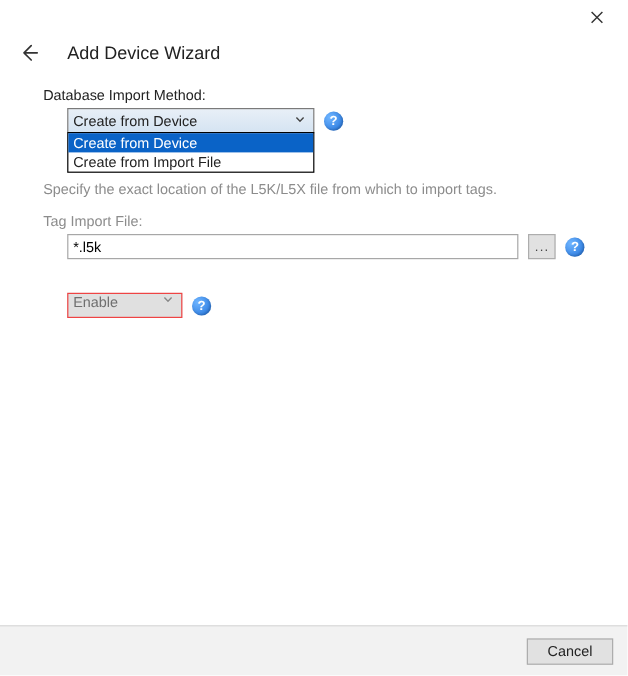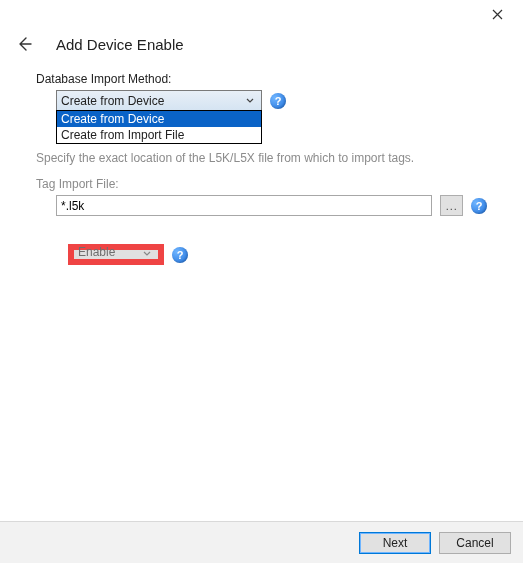--- a/index.html
+++ b/index.html
@@ -152,29 +152,28 @@
     letter-spacing: 1px;
     display: flex;
     align-items: center;
     justify-content: center;
     cursor: pointer;
     color: #444;
   }
   .disabled-combo {
     width: 96px;
     height: 21px;
-    border: 6px solid #ef4444;
+    border: 1px solid #ef4444;
     background: #e0e0e0;
     color: #6f6f6f;
     display: flex;
-    align-items: flex-end;
+    align-items: flex-start;
     justify-content: space-between;
     padding: 0 4px;
     font-size: 12px;
-    margin-left: 12px;
   }
   .footer {
     position: absolute;
     left: 0;
     right: 0;
     bottom: 0;
     height: 42px;
     border-top: 1px solid #d9d9d9;
     background: #f2f2f2;
     display: flex;
@@ -214,21 +213,21 @@
       </svg>
   </div>
 </div>
 
 <div class="header">
   <div class="back-arrow">
     <svg width="16" height="16" viewBox="0 0 16 16">
         <path d="M10 2 L4 8 L10 14 M4 8 H15" stroke="#333" stroke-width="1.4" fill="none" stroke-linecap="round" stroke-linejoin="round"></path>
       </svg>
   </div>
-  <div class="header-title">Add Device Enable</div>
+  <div class="header-title">Add Device Wizard</div>
 </div>
 
 <div class="content">
 
 
   <div class="label">Database Import Method:</div>
   <div class="row">
     <div class="combo">
       <div class="combo-box">
         <span>Create from Device</span>
@@ -268,15 +267,14 @@
             <path d="M1 1 L4 4 L7 1" stroke="#888" stroke-width="1.2" fill="none"></path>
           </svg>
       </span>
     </div>
     <div class="help-icon">?</div>
   </div>
 
 </div>
 
 <div class="footer">
-  <div class="btn primary">Next</div>
   <div class="btn">Cancel</div>
 </div>
 
 </body></html>

